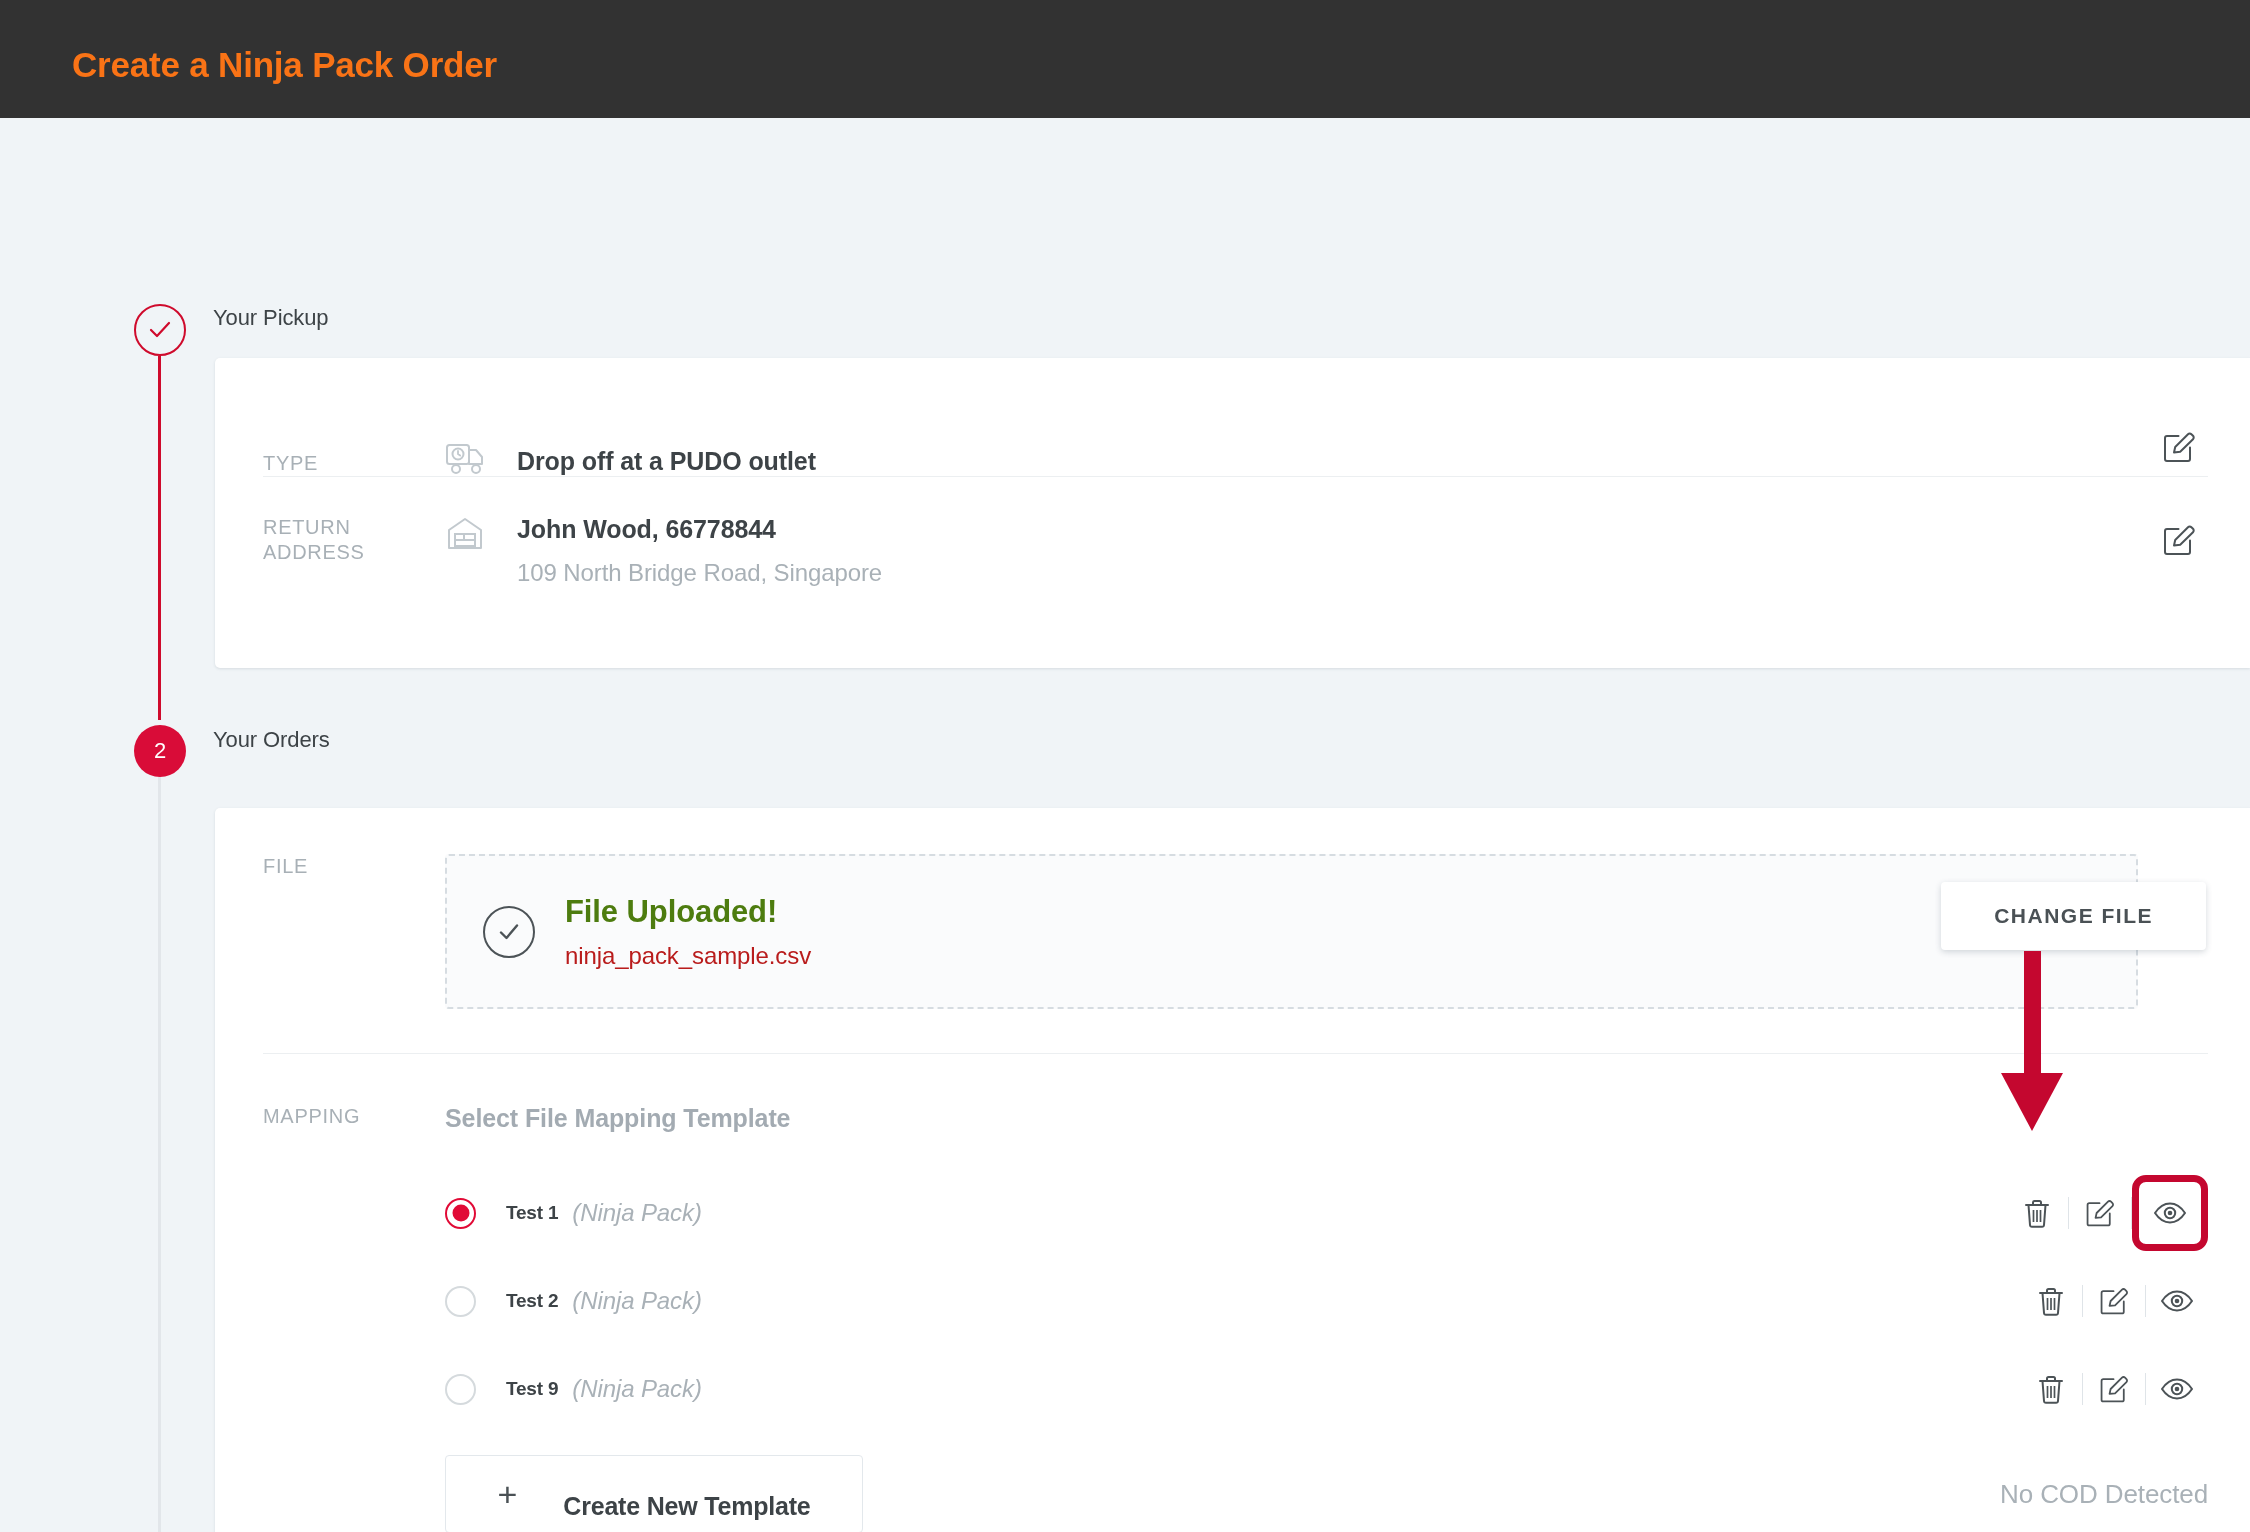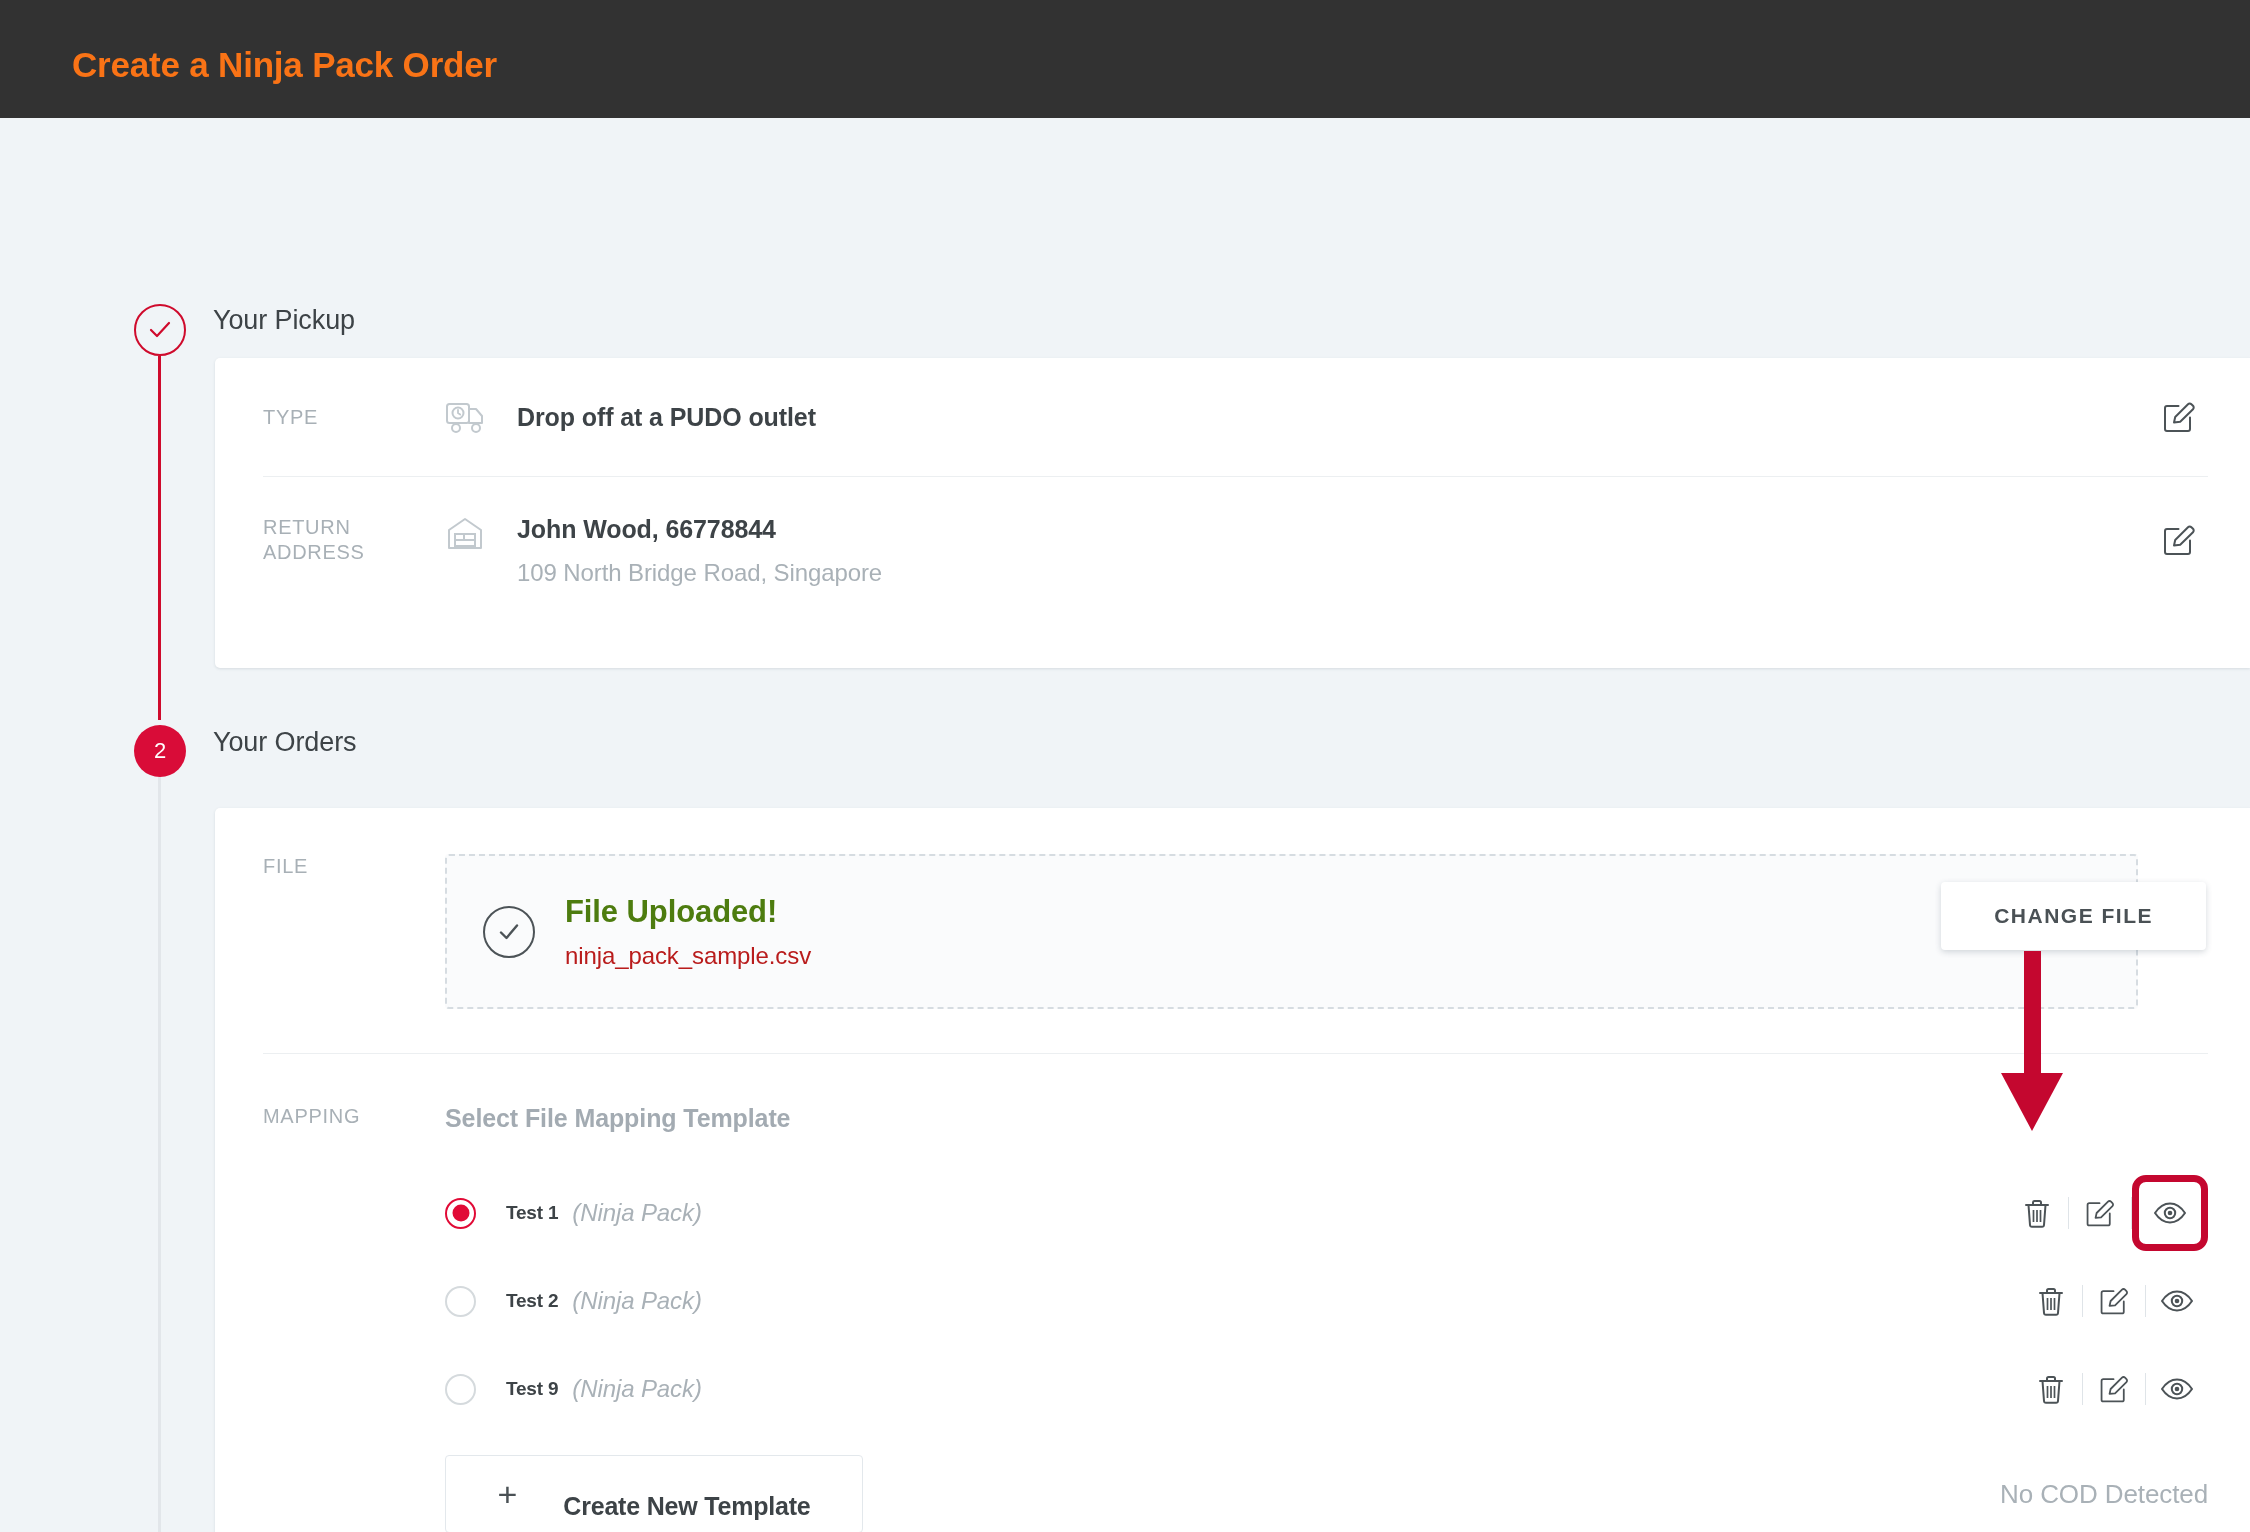--- a/index.html
+++ b/index.html
@@ -62,21 +62,21 @@
     top: 607px;
     background: #d90c38;
     color: #fff;
     font-size: 22px;
     font-weight: normal;
   }
 
   .step-title {
     position: absolute;
     left: 213px;
-    font-size: 27px;
+    font-size: 22px;
     color: #3d4347;
     letter-spacing: -0.1px;
   }
   .step-title.s1 { top: 187px; }
   .step-title.s2 { top: 609px; }
 
   
   .card {
     position: absolute;
     left: 215px;
@@ -98,21 +98,21 @@
   .field-label {
     color: #a8b0b6;
     font-size: 20px;
     letter-spacing: 0.7px;
     width: 182px;
     flex-shrink: 0;
     line-height: 1.25;
   }
 
   
-  .pickup-row { height: 118px; align-items: center; }
+  .pickup-row { height: 118px; align-items: flex-end; }
   .pickup-row.addr { height: 158px; align-items: flex-start; padding-top: 38px; }
   .pk-icon { width: 72px; flex-shrink: 0; display: flex; align-items: flex-start; }
   .pk-main { flex: 1; }
   .pk-strong {
     font-size: 25px;
     font-weight: bold;
     color: #3d4347;
     letter-spacing: -0.1px;
   }
   .pk-sub {

